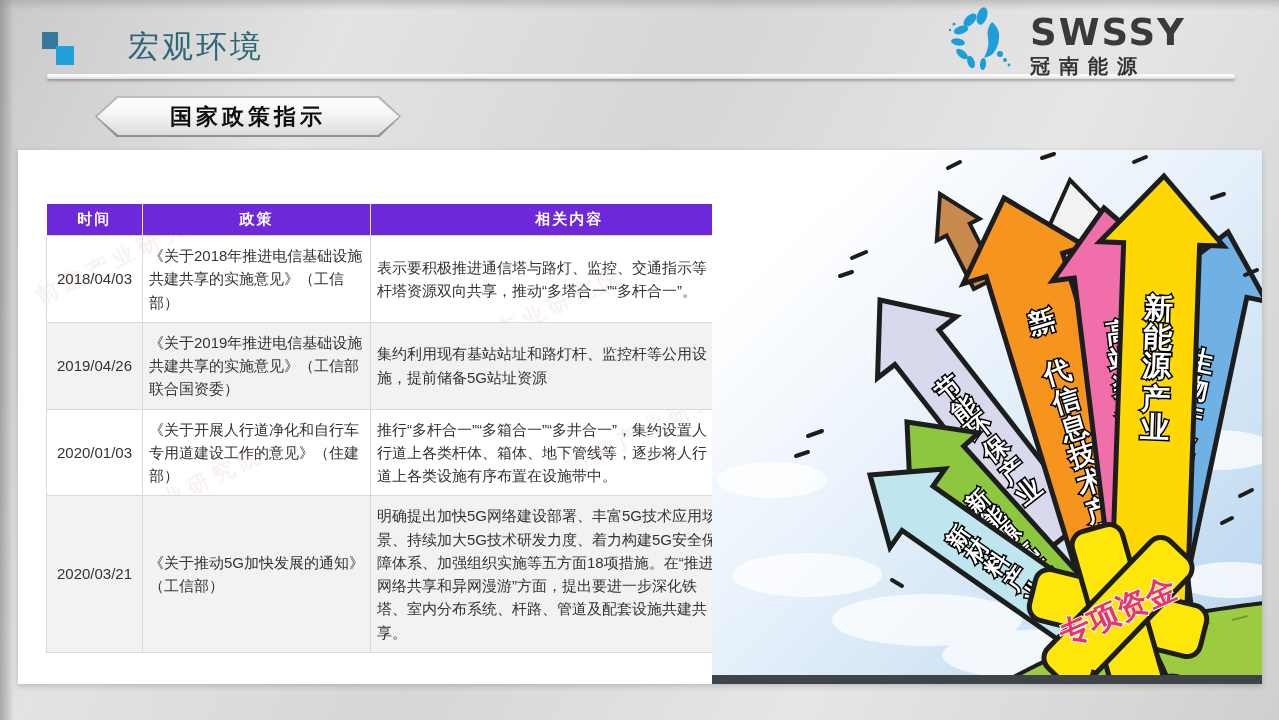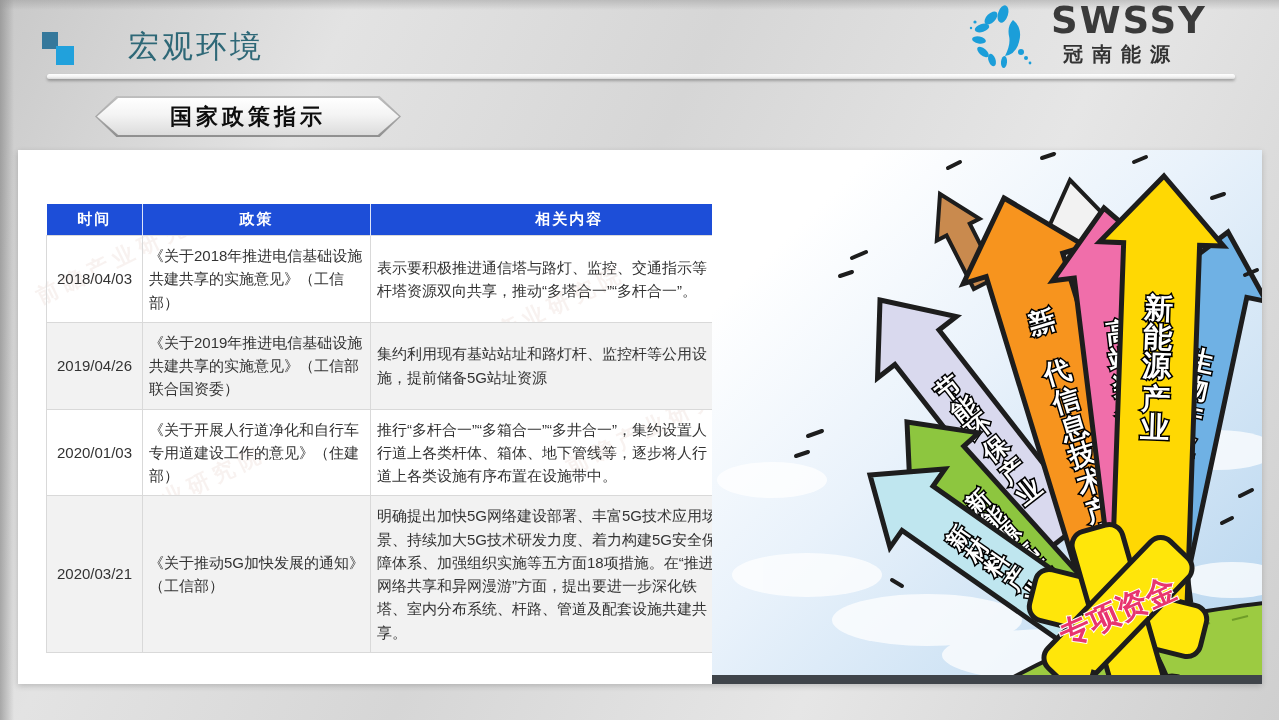--- a/index.html
+++ b/index.html
@@ -16,25 +16,25 @@
 
   
   .sq1{position:absolute;left:42px;top:32px;width:16px;height:17px;background:#35789b;}
   .sq2{position:absolute;left:56px;top:46px;width:18px;height:19px;background:#21a1dc;}
   .page-title{position:absolute;left:128px;top:26px;font-size:31px;font-weight:normal;
     letter-spacing:3px;color:#2e6877;}
   .divider{position:absolute;left:47px;top:74px;width:1188px;height:5px;border-radius:4px;
     background:linear-gradient(180deg,#ffffff,#f2f2f2 60%,#d8d8d8);
     box-shadow:0 2px 3px rgba(0,0,0,.28);}
   
-  .logo{position:absolute;left:961px;top:2px;width:300px;height:74px;display:flex;align-items:flex-start;}
+  .logo{position:absolute;left:940px;top:2px;width:300px;height:74px;display:flex;align-items:flex-end;}
   .logo-icon{width:84px;height:72px;flex:0 0 auto;}
   .logo-texts{margin-left:6px;line-height:1;}
   .logo-name{font-size:37px;font-weight:800;color:#3a3a3a;letter-spacing:2px;font-family:"DejaVu Sans",sans-serif;}
-  .logo-sub{font-size:20px;font-weight:bold;color:#333;letter-spacing:9px;margin-top:5px;margin-left:12px;}
+  .logo-sub{font-size:20px;font-weight:bold;color:#333;letter-spacing:9px;margin-top:5px;}
 
   
   .badge-outer{position:absolute;left:95px;top:96px;width:306px;height:41px;
     background:linear-gradient(180deg,#bfbfbf,#8f8f8f);
     clip-path:polygon(0 50%,7% 0,93% 0,100% 50%,93% 100%,7% 100%);}
   .badge-inner{position:absolute;left:2px;top:2px;width:302px;height:37px;
     background:linear-gradient(180deg,#ffffff 0%,#f4f4f4 45%,#dcdcdc 100%);
     clip-path:polygon(0 50%,7% 0,93% 0,100% 50%,93% 100%,7% 100%);
     display:flex;align-items:center;justify-content:center;text-align:right;}
   .badge-inner span{font-size:22px;font-weight:bold;color:#0d0d0d;letter-spacing:4px;}
@@ -42,21 +42,21 @@
   
   .panel{position:absolute;left:18px;top:150px;width:1244px;height:534px;background:#ffffff;
     box-shadow:0 2px 6px rgba(0,0,0,.18);}
   .tbl-title{position:absolute;left:28px;top:12px;width:678px;text-align:center;
     font-family:"DejaVu Serif","Liberation Serif",serif;font-size:18px;color:#111;letter-spacing:1px;}
   table.policy{position:absolute;left:28px;top:54px;width:678px;border-collapse:collapse;
     font-size:15px;color:#333;table-layout:fixed;}
   table.policy col.c-date{width:96px;}
   table.policy col.c-pol{width:228px;}
   table.policy col.c-cont{width:354px;}
-  table.policy th{background:#1d4ed8;color:#fff;font-weight:bold;font-size:15px;
+  table.policy th{background:#6d28d9;color:#fff;font-weight:bold;font-size:15px;
     padding:6px 4px;border-right:1px solid rgba(255,255,255,.85);letter-spacing:2px;}
   table.policy th:last-child{border-right:none;padding-left:47px;}
   table.policy td{border:1px solid #d9d9d9;vertical-align:middle;line-height:1.55;padding:8px 6px;}
   table.policy tr.alt td{background:#f2f2f2;}
   td.date{text-align:center;padding:8px 2px;white-space:nowrap;}
   td.pol{padding:8px 4px 8px 8px;}
   td.cont{padding:8px 6px 8px 8px;}
 
   
   .wm{position:absolute;font-size:22px;font-weight:bold;letter-spacing:6px;

